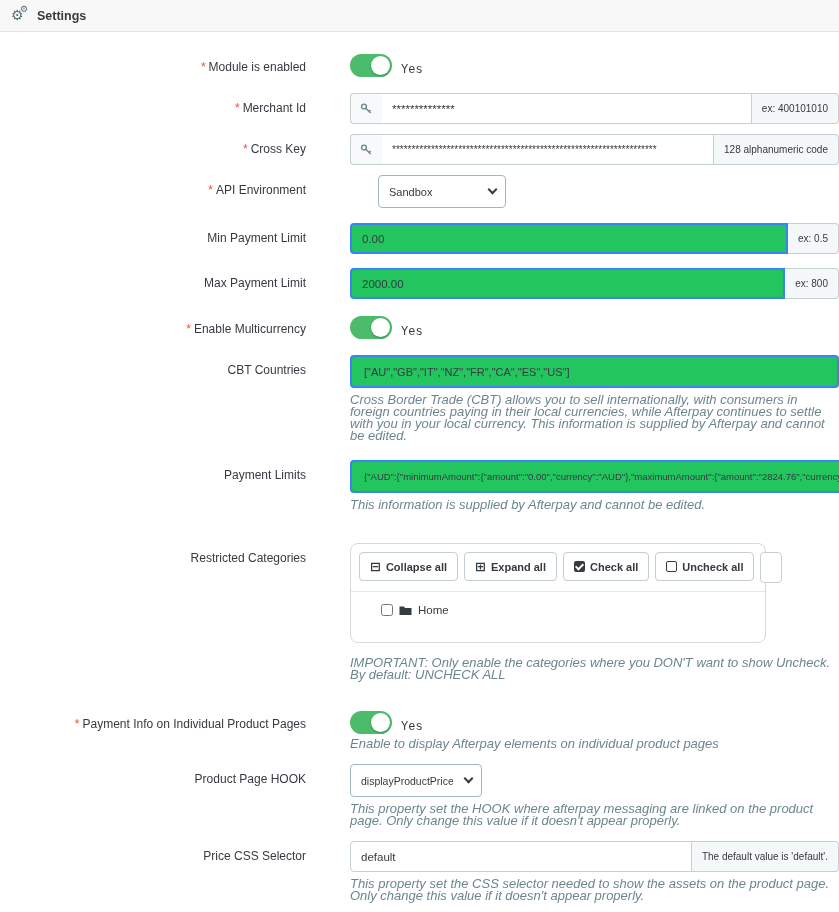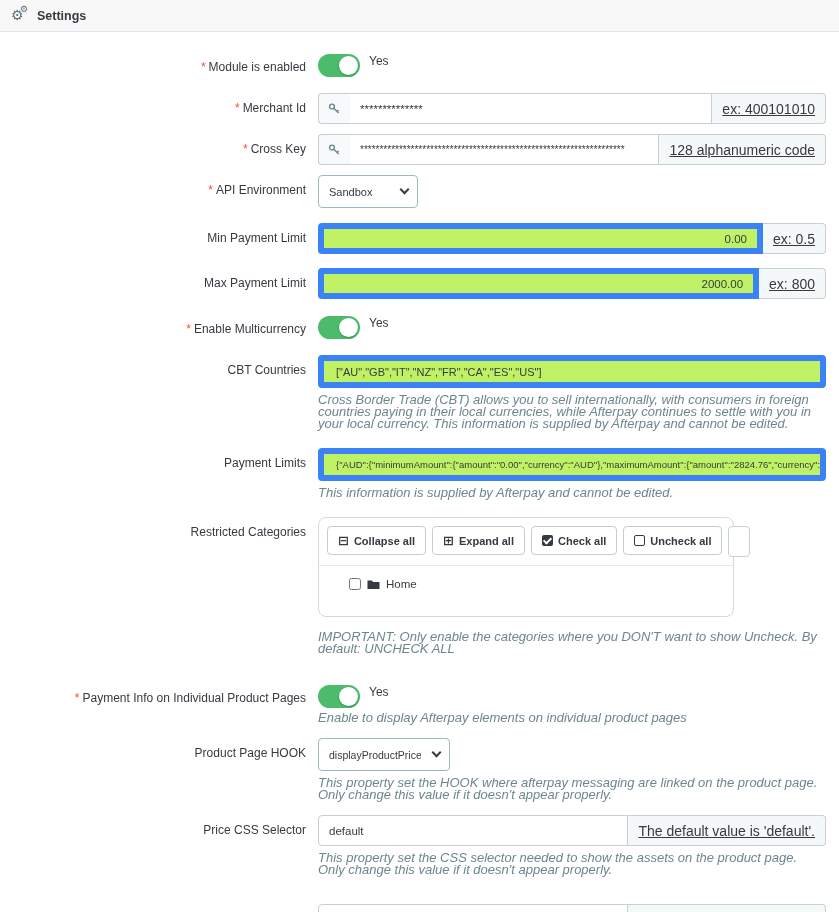--- a/index.html
+++ b/index.html
@@ -7,55 +7,55 @@
     font-family:"Liberation Sans","DejaVu Sans",sans-serif; color:#363a41; }
   
   .panel-header { height:32px; background:#f8f8f8; border-bottom:1px solid #e1e5e8;
     display:flex; align-items:center; padding:0 12px; gap:7px; }
   .cogs { position:relative; width:18px; height:18px; color:#56707c; }
   .cog-big { position:absolute; left:-1px; top:1px; font-size:14px; line-height:14px; }
   .cog-small { position:absolute; left:8px; top:-2px; font-size:9px; line-height:9px; }
   .panel-title { font-size:12.5px; font-weight:bold; color:#363a41; }
   
   .form { padding:20px 0 0 0; }
-  .form-row { display:flex; margin-bottom:10px; }
+  .form-row { display:flex; margin-bottom:10px;gap:32px; }
   .form-row.mb-lg { margin-bottom:16px; }
   .col-label { width:318px; flex:none; text-align:right; padding:8px 12px 0 0;
     font-size:12px; color:#363a41; line-height:15px; }
   .col-label .req { color:#f54c3e; margin-right:3px; }
   .col-ctrl { flex:1; max-width:508px; }
   .help { font-style:italic; color:#6c868e; font-size:13px; line-height:12px; margin-top:6px; }
   
   .input-group { display:flex; width:100%; }
   input[type=text] { height:31px; border:1px solid #c5d0d5; background:#fff; color:#363a41;
     font-size:11.5px; padding:0 10px; outline:none; width:100%;
     font-family:"Liberation Sans","DejaVu Sans",sans-serif; }
   input.first { border-radius:4px 0 0 4px; }
   input.mid { border-radius:0; border-left:0; }
   .addon { height:31px; border:1px solid #c5d0d5; background:#f4f8f9; color:#363a41;
-    font-size:14px; display:flex; align-items:center; padding:0 10px; white-space:nowrap;
-    border-left:0; border-radius:0 4px 4px 0; flex:none;text-decoration:underline; }
+    font-size:10px; display:flex; align-items:center; padding:0 10px; white-space:nowrap;
+    border-left:0; border-radius:0 4px 4px 0; flex:none; }
   .addon.left { border-left:1px solid #c5d0d5; border-right:0; border-radius:4px 0 0 4px;
     background:#f7f9fa; padding:0 9px; }
-  input:disabled, .disabled-box { background:#bef264; border:6px solid #3b82f6; color:#363a41;text-align:right; }
+  input:disabled, .disabled-box { background:#22c55e; border:2px solid #3b82f6; color:#363a41; }
   .disabled-box { height:33px; border-radius:4px; font-size:11px; display:flex; align-items:center;
     padding:0 12px; width:100%; white-space:nowrap; overflow:hidden; }
   
-  .switch-wrap { display:flex; align-items:flex-start; gap:9px; padding-top:2px; }
+  .switch-wrap { display:flex; align-items:flex-end; gap:9px; padding-top:2px;font-family:Liberation Mono, monospace; }
   .switch { width:42px; height:23px; background:#4cbb6b; border-radius:12px; position:relative;
     cursor:pointer; flex:none; }
   .switch .knob { position:absolute; right:2px; top:2px; width:19px; height:19px; background:#fff;
     border-radius:50%; box-shadow:0 1px 2px rgba(0,0,0,.25); }
   .switch-label { font-size:12px; color:#363a41; }
   
   .select-wrap { position:relative; display:inline-block; }
   select { appearance:none; -webkit-appearance:none; height:33px; border:1px solid #9fb8c0;
     border-radius:4px; background:#fff; color:#363a41; font-size:11px; padding:0 28px 0 10px;
     outline:none; font-family:"Liberation Sans","DejaVu Sans",sans-serif; }
-  .sel-env select { width:100px; }
+  .sel-env select { width:128px;margin-left:28px; }
   .sel-hook select { width:132px; font-size:10.5px; }
   .chev { position:absolute; right:10px; top:11px; width:7px; height:7px; pointer-events:none;
     border-left:2px solid #363a41; border-bottom:2px solid #363a41; transform:rotate(-45deg); }
   
   .cat-panel { width:416px; border:1px solid #d3dadd; border-radius:8px; background:#fff; }
   .cat-toolbar { display:flex; gap:6px; padding:8px; border-bottom:1px solid #e4e8ea; }
   .cat-btn { display:flex; align-items:center; gap:5px; border:1px solid #c2ced3; border-radius:4px;
     background:#fff; height:29px; padding:0 10px; font-size:11px; font-weight:bold; color:#363a41;
     cursor:pointer; font-family:"Liberation Sans","DejaVu Sans",sans-serif; white-space:nowrap; }
   .sq-glyph { font-size:13px; line-height:13px; color:#363a41; }
@@ -171,21 +171,21 @@
   </div>
 
   <div class="form-row" style="margin-bottom:18px">
     <div class="col-label"><span>CBT Countries</span></div>
     <div class="col-ctrl">
       <div class="disabled-box">["AU","GB","IT","NZ","FR","CA","ES","US"]</div>
       <div class="help">Cross Border Trade (CBT) allows you to sell internationally, with consumers in foreign countries paying in their local currencies, while Afterpay continues to settle with you in your local currency. This information is supplied by Afterpay and cannot be edited.</div>
     </div>
   </div>
 
-  <div class="form-row" style="margin-bottom:18px">
+  <div class="form-row" style="margin-bottom:32px">
     <div class="col-label"><span>Payment Limits</span></div>
     <div class="col-ctrl">
       <div class="disabled-box" style="font-size:9.5px">{"AUD":{"minimumAmount":{"amount":"0.00","currency":"AUD"},"maximumAmount":{"amount":"2824.76","currency":"AUD"}}</div>
       <div class="help">This information is supplied by Afterpay and cannot be edited.</div>
     </div>
   </div>
 
   <div class="form-row" style="margin-bottom:28px">
     <div class="col-label"><span>Restricted Categories</span></div>
     <div class="col-ctrl">

